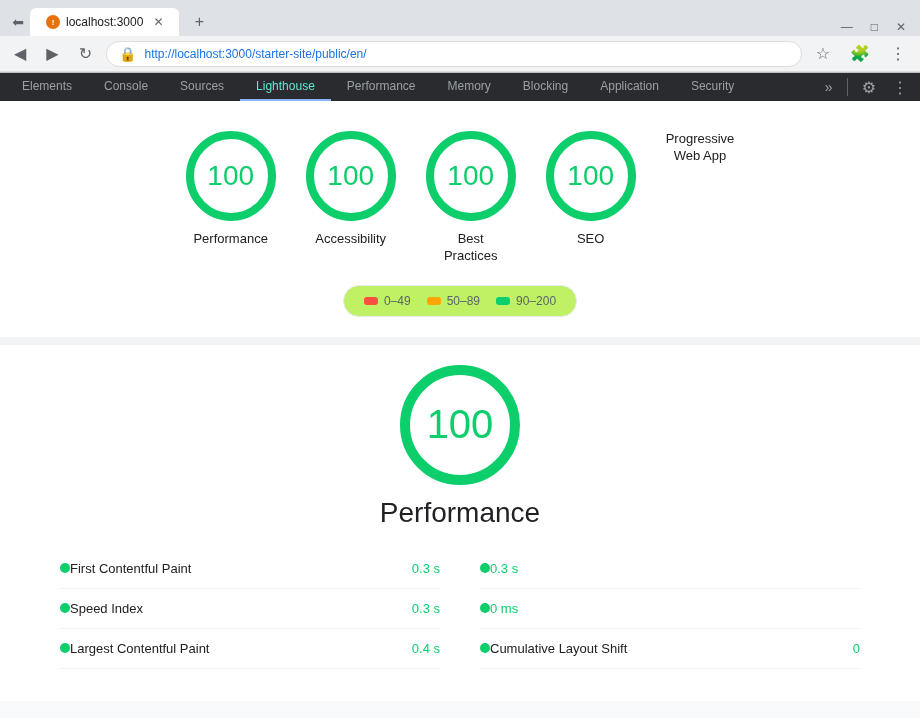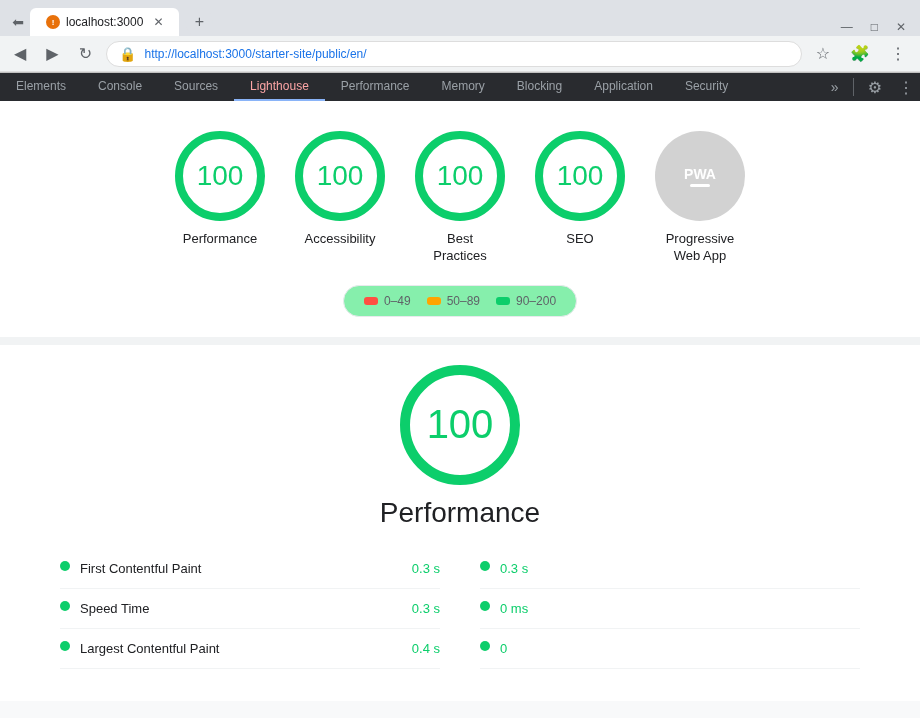--- a/index.html
+++ b/index.html
@@ -8,56 +8,56 @@
     
     .browser-chrome { background: #dee1e6; border-bottom: 1px solid #c0c0c0; }
     .tab-bar { display: flex; align-items: flex-end; padding: 6px 0 0 0; background: #dee1e6; height: 36px; }
     .tab { display: flex; align-items: center; padding: 0 16px; height: 28px; background: #f1f3f4; border-radius: 6px 6px 0 0; font-size: 12px; cursor: pointer; color: #5f6368; gap: 6px; }
     .tab.active { background: #fff; color: #202124; }
     .tab-icon { width: 14px; height: 14px; background: #5f6368; border-radius: 50%; display: inline-block; }
     .tab-icon.orange { background: #e8710a; border-radius: 50%; display: flex; align-items: center; justify-content: center; }
     .toolbar { display: flex; align-items: center; padding: 6px 8px; background: #f1f3f4; gap: 8px; border-bottom: 1px solid #ddd; height: 36px; }
     .toolbar-btn { background: none; border: none; cursor: pointer; color: #5f6368; font-size: 16px; padding: 2px 6px; border-radius: 4px; }
     .url-bar { flex: 1; background: #fff; border: 1px solid #ddd; border-radius: 14px; padding: 4px 12px; font-size: 12px; color: #1a73e8; }
-    .devtools-tabs { display: flex; align-items: center; background: #292b2f; padding: 0; height: 28px; }
+    .devtools-tabs { display: flex; align-items: center; background: #292b2f; padding: 6px; height: 28px; }
     .devtools-tab { padding: 0 16px; height: 28px; display: flex; align-items: center; font-size: 12px; color: #9aa0a6; cursor: pointer; border-bottom: 2px solid transparent; white-space: nowrap; }
-    .devtools-tab.active { color: #fca5a5; border-bottom: 2px solid #8ab4f8; }
+    .devtools-tab.active { color: #5eead4; border-bottom: 2px solid #8ab4f8; }
     .devtools-toolbar-right { margin-left: auto; display: flex; align-items: center; gap: 4px; }
     .devtools-icon-btn { background: none; border: none; cursor: pointer; color: #9aa0a6; font-size: 16px; padding: 0 6px; }
 
     
     .lighthouse-panel { background: #fff; min-height: 600px; }
     .scores-section { padding: 30px 20px 20px; display: flex; flex-direction: column; align-items: center; background: #fff; }
     .score-circles { display: flex; gap: 30px; align-items: flex-start; justify-content: center; margin-bottom: 20px; }
     .score-item { display: flex; flex-direction: column; align-items: center; gap: 10px; }
     .score-circle { width: 90px; height: 90px; border-radius: 50%; border: 8px solid; display: flex; align-items: center; justify-content: center; font-size: 28px; font-weight: 400; }
     .score-circle.green { border-color: #0cce6b; color: #0cce6b; }
     .score-label { font-size: 13px; color: #202124; text-align: center; line-height: 1.3; }
     .pwa-icon { width: 90px; height: 90px; border-radius: 50%; background: #d2d2d2; display: flex; align-items: center; justify-content: center; flex-direction: column; gap: 2px; }
     .pwa-text { font-size: 14px; font-weight: 600; color: #fff; }
     .pwa-dash { width: 20px; height: 3px; background: #fff; border-radius: 2px; }
-    .legend { display: flex; align-items: center; gap: 16px; padding: 8px 20px; border: 1px solid #e8eaed; border-radius: 20px; font-size: 12px; color: #5f6368; background: #86efac; }
+    .legend { display: flex; align-items: center; gap: 16px; padding: 8px 20px; border: 1px solid #e8eaed; border-radius: 20px; font-size: 12px; color: #5f6368; background: #bef264; }
     .legend-item { display: flex; align-items: center; gap: 6px; }
     .legend-dot { width: 14px; height: 8px; border-radius: 3px; }
     .legend-dot.red { background: #ff4e42; }
     .legend-dot.orange { background: #ffa400; }
     .legend-dot.green { background: #0cce6b; }
 
     
     .performance-section { padding: 20px 60px 20px; background: #fff; border-top: 8px solid #f1f3f4; }
     .perf-score-center { display: flex; flex-direction: column; align-items: center; margin-bottom: 20px; }
     .perf-circle { width: 120px; height: 120px; border-radius: 50%; border: 10px solid #0cce6b; display: flex; align-items: center; justify-content: center; font-size: 40px; font-weight: 300; color: #0cce6b; }
     .perf-title { font-size: 28px; font-weight: 400; color: #202124; margin-top: 12px; }
     .metrics-header { display: flex; align-items: center; justify-content: space-between; margin-bottom: 16px; padding-bottom: 8px; }
     .metrics-label { font-size: 16px; font-weight: 600; color: #202124; }
     .view-toggle { display: flex; gap: 4px; }
     .toggle-btn { width: 36px; height: 28px; border: none; cursor: pointer; border-radius: 4px; display: flex; align-items: center; justify-content: center; }
     .toggle-btn.active { background: #1a73e8; }
     .toggle-btn.inactive { background: #e8eaed; }
-    .metric-row { display: flex; padding: 12px 0; border-bottom: 1px solid #f1f3f4; gap: 10px; }
+    .metric-row { display: flex; align-items: center; padding: 12px 0; border-bottom: 1px solid #f1f3f4; }
     .metric-dot { width: 10px; height: 10px; border-radius: 50%; background: #0cce6b; flex-shrink: 0; }
     .metric-name { flex: 1; font-size: 13px; color: #202124; }
     .metric-value { font-size: 13px; color: #0cce6b; font-weight: 500; }
     .metrics-cols { display: grid; grid-template-columns: 1fr 1fr; gap: 0 40px; }
     .metrics-col { }
   </style>
 </head>
 <body>
 
 <div class="browser-chrome">
@@ -142,24 +142,20 @@
       </div>
 
       <div class="score-item">
         <div class="score-circle green">
           <span>100</span>
         </div>
         <span class="score-label">SEO</span>
       </div>
 
       <div class="score-item">
-        <div class="pwa-icon">
-          <span class="pwa-text">PWA</span>
-          <div class="pwa-dash"></div>
-        </div>
         <span class="score-label">Progressive<br>Web App</span>
       </div>
 
     </div>
 
     <div class="legend">
       <div class="legend-item">
         <div class="legend-dot red"></div>
         <span>0–49</span>
       </div>
@@ -185,41 +181,42 @@
 
     <div class="metrics-cols">
       <div class="metrics-col">
         <div class="metric-row">
           <div class="metric-dot"></div>
           <span class="metric-name">First Contentful Paint</span>
           <span class="metric-value">0.3 s</span>
         </div>
         <div class="metric-row">
           <div class="metric-dot"></div>
-          <span class="metric-name">Speed Time</span>
+          <span class="metric-name">Speed Index</span>
           <span class="metric-value">0.3 s</span>
         </div>
         <div class="metric-row">
           <div class="metric-dot"></div>
           <span class="metric-name">Largest Contentful Paint</span>
           <span class="metric-value">0.4 s</span>
         </div>
       </div>
 
       <div class="metrics-col">
         <div class="metric-row">
           <div class="metric-dot"></div>
           <span class="metric-value">0.3 s</span>
         </div>
         <div class="metric-row">
           <div class="metric-dot"></div>
           <span class="metric-value">0 ms</span>
         </div>
         <div class="metric-row">
           <div class="metric-dot"></div>
+          <span class="metric-name">Cumulative Layout Shift</span>
           <span class="metric-value">0</span>
         </div>
       </div>
     </div>
 
   </div>
 
 </div>
 
 </body></html>

